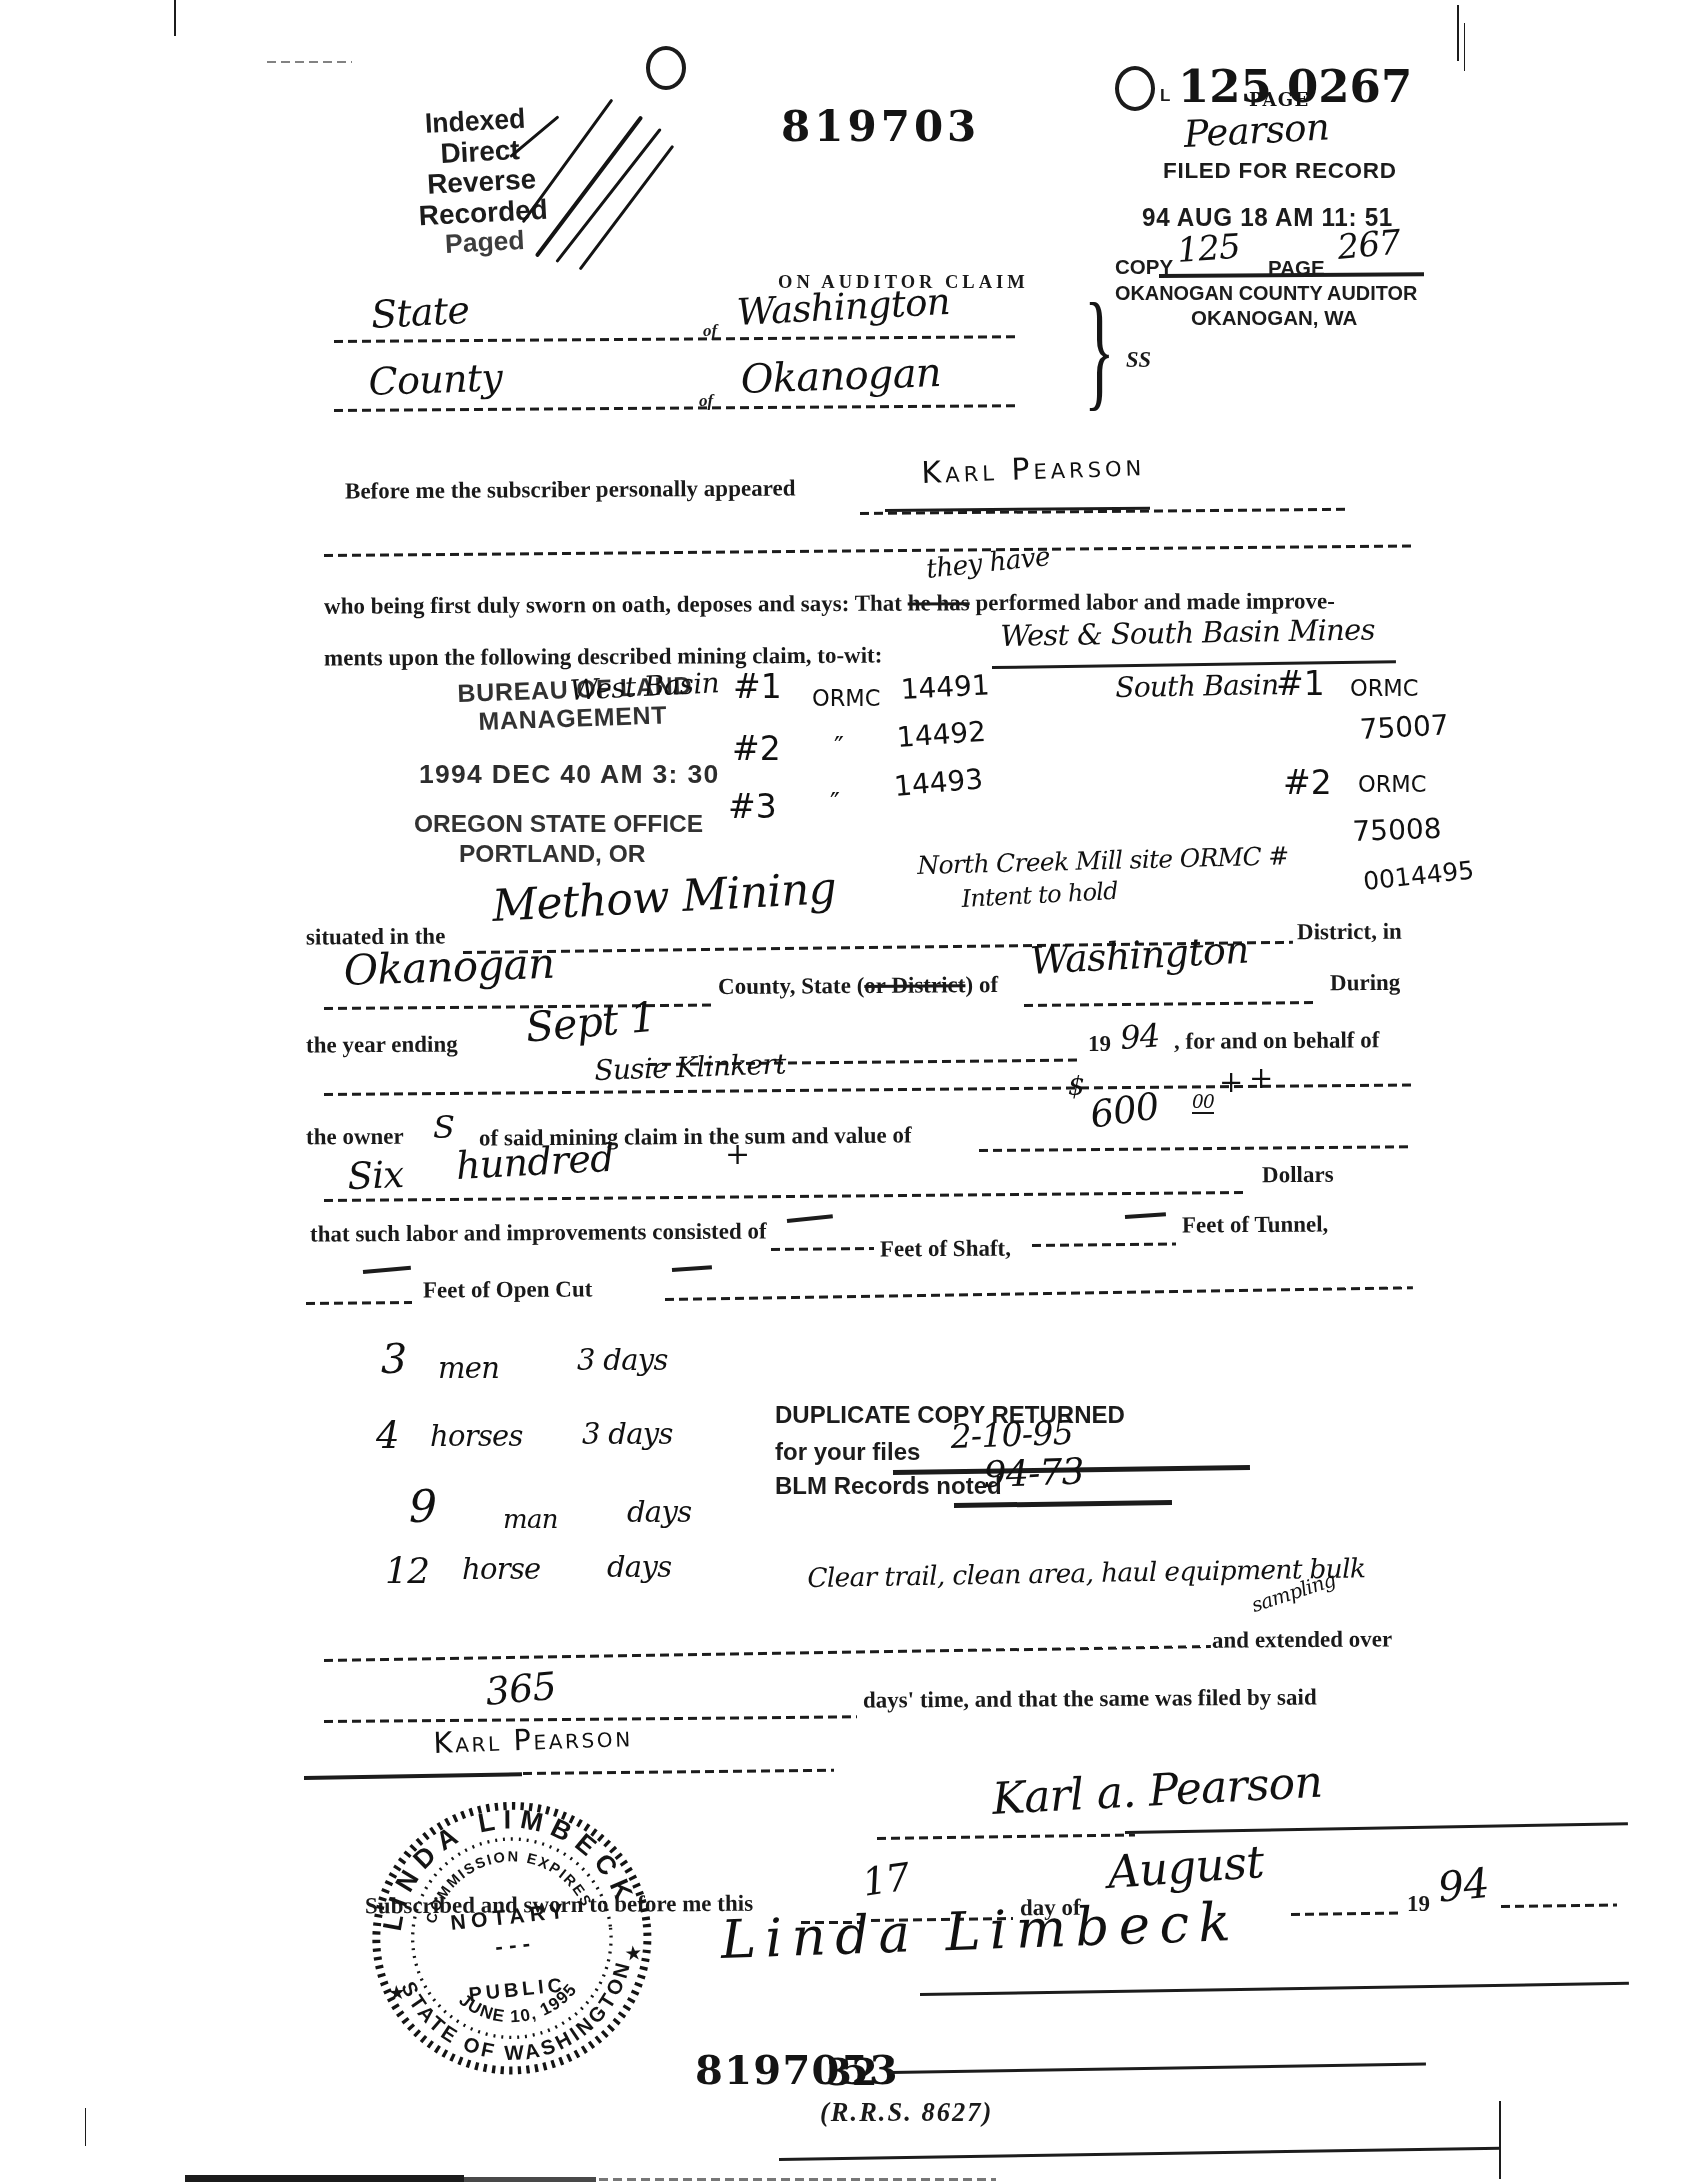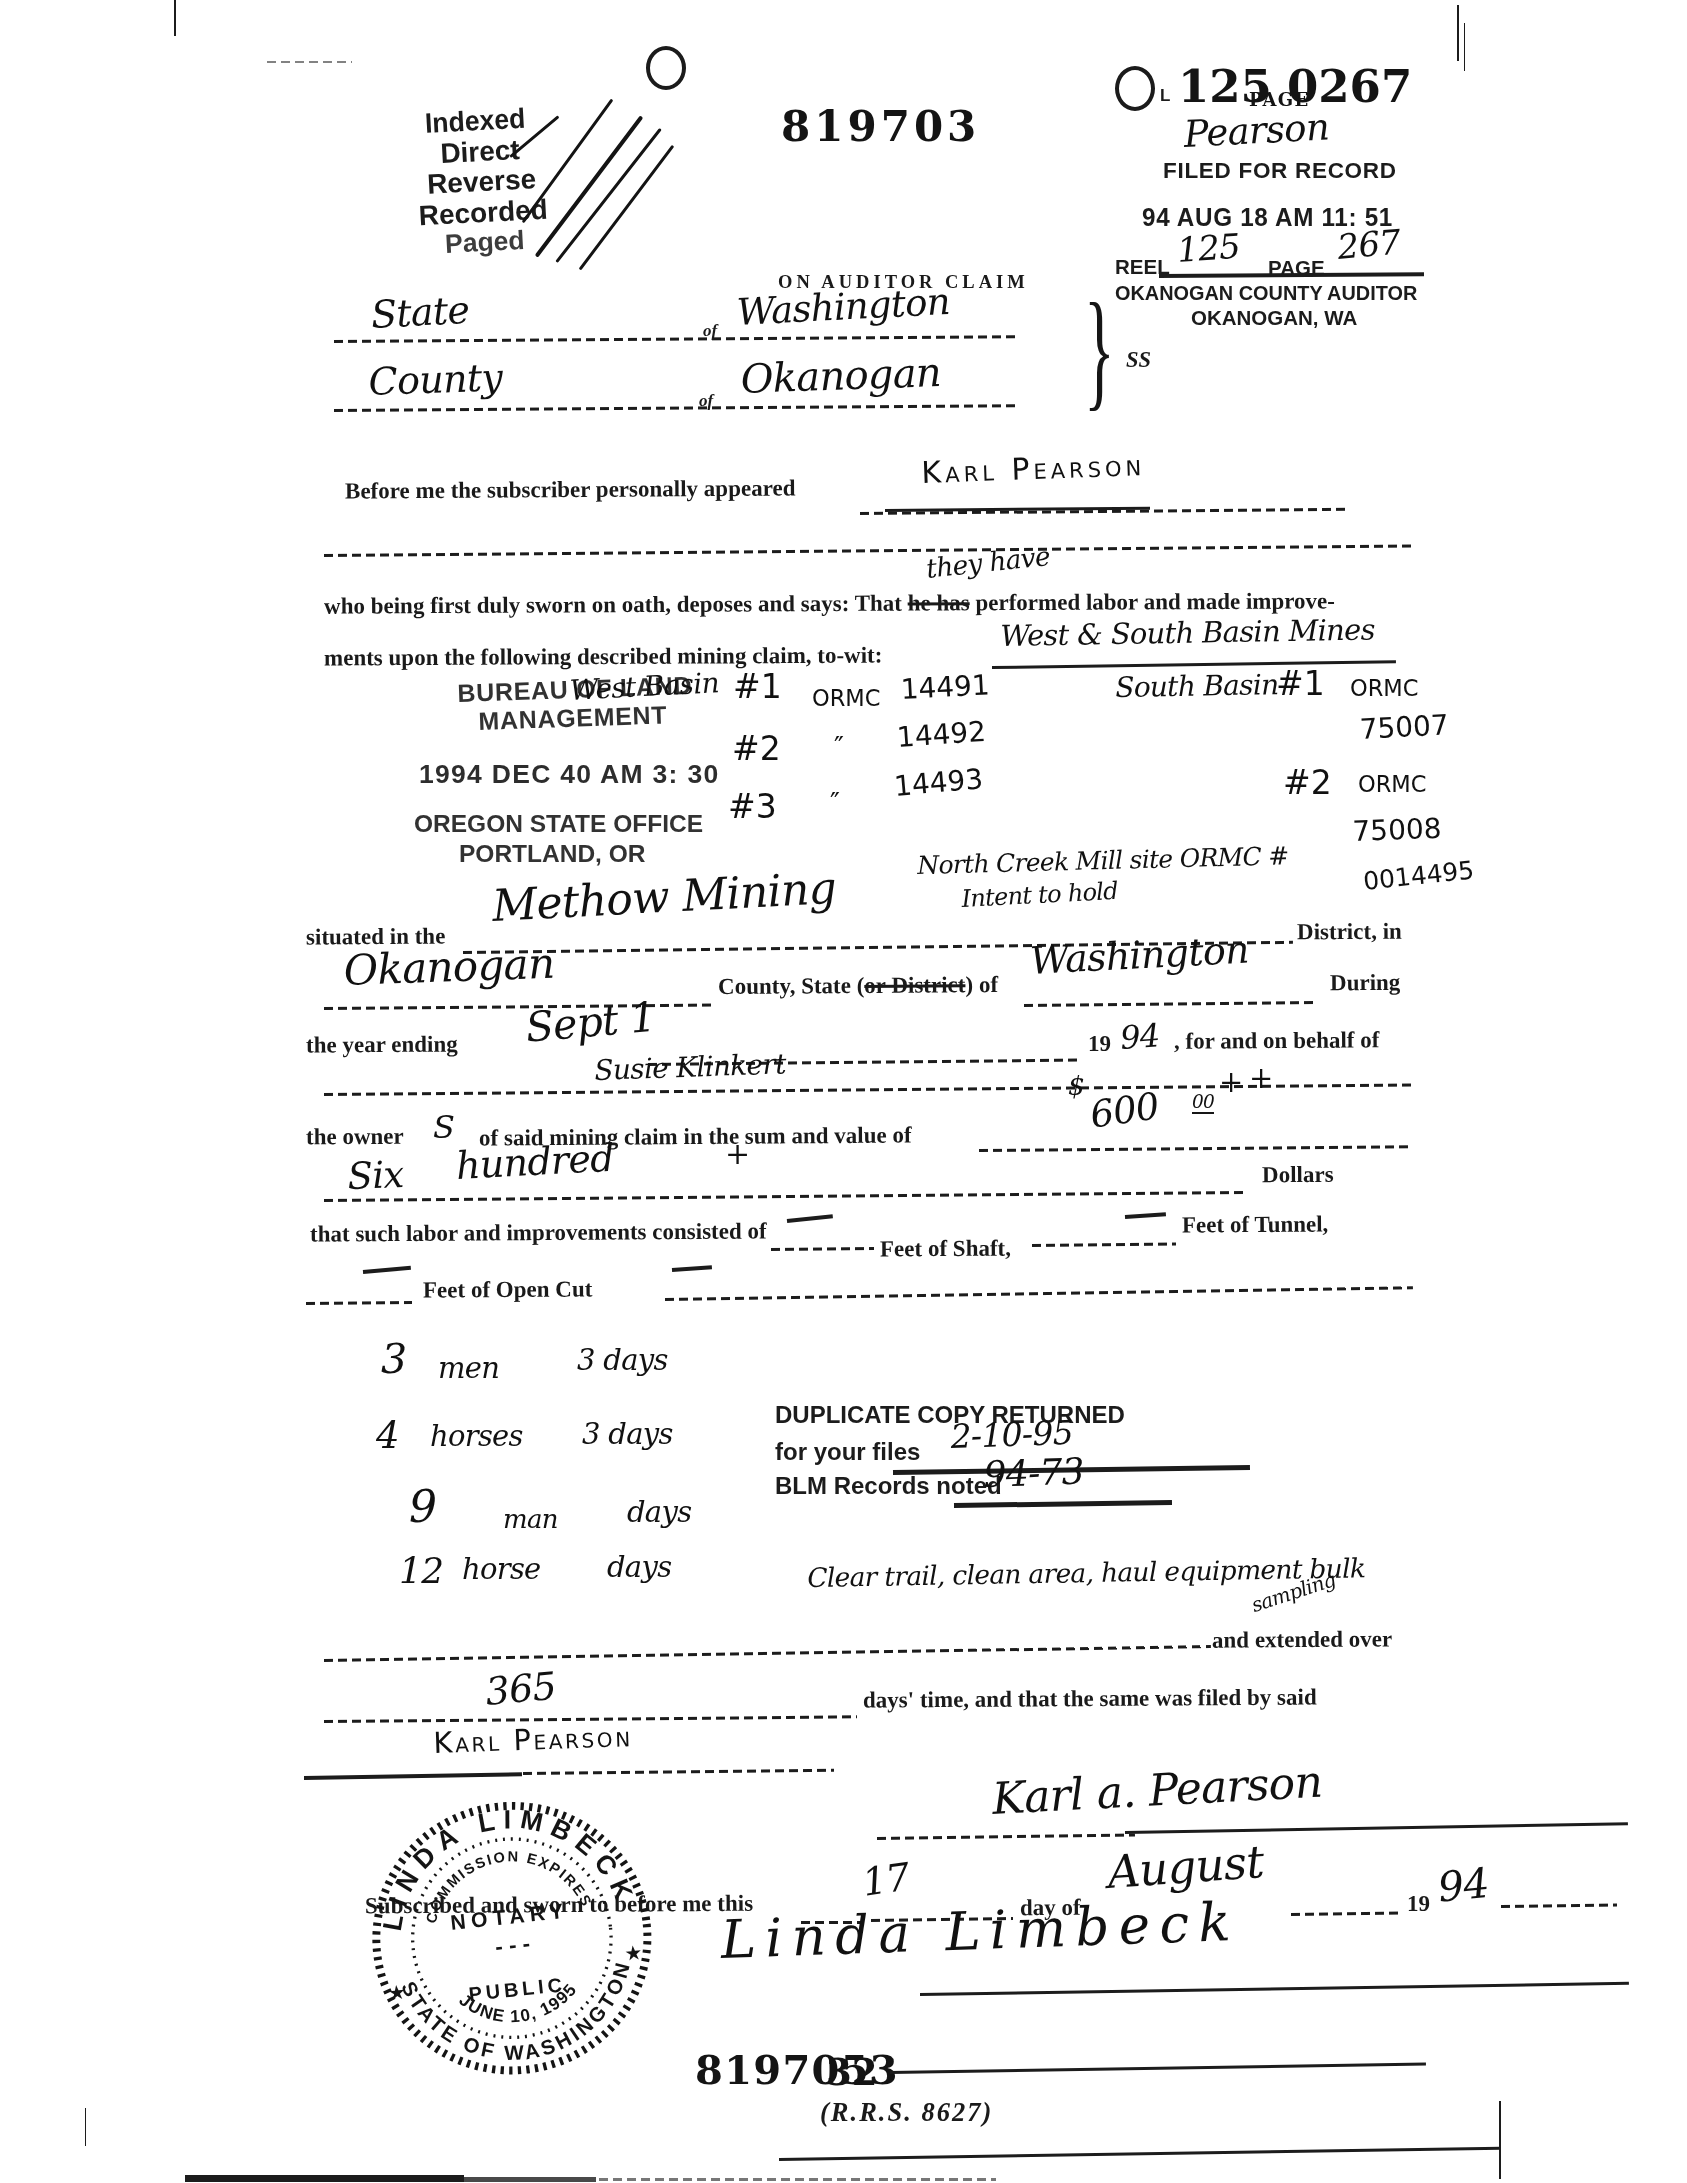--- a/index.html
+++ b/index.html
@@ -48,21 +48,21 @@
   <div class="abs print" style="left:778px;top:273px;font-size:18.5px;letter-spacing:4px;">ON AUDITOR CLAIM</div>
 
   <div class="ring" style="left:1115px;top:66px;width:32px;height:37px;"></div>
   <div class="abs stamp" style="left:1160px;top:87px;font-size:17px;">L</div>
   <div class="abs bignum" style="left:1178px;top:64px;font-size:45px;">125</div>
   <div class="abs bignum" style="left:1249px;top:91px;font-size:18px;letter-spacing:1.3px;">PAGE</div>
   <div class="abs bignum" style="left:1287px;top:64px;font-size:45px;">0267</div>
   <div class="abs hw" style="left:1183px;top:116px;font-size:37px;transform:rotate(-3deg);">Pearson</div>
   <div class="abs stamp" style="left:1163px;top:160px;font-size:22.5px;letter-spacing:0.7px;">FILED FOR RECORD</div>
   <div class="abs stamp" style="left:1142px;top:205px;font-size:25px;letter-spacing:0.7px;transform:scaleX(.97);">94 AUG 18  AM 11: 51</div>
-  <div class="abs stamp" style="left:1115px;top:257px;font-size:20.5px;">REEL</div>
+  <div class="abs stamp" style="left:1115px;top:257px;font-size:20.5px;">COPY</div>
   <div class="abs hw" style="left:1176px;top:233px;font-size:34px;transform:rotate(-4deg);">125</div>
   <div class="abs stamp" style="left:1268px;top:258px;font-size:20.5px;">PAGE</div>
   <div class="abs hw" style="left:1336px;top:230px;font-size:34px;transform:rotate(-5deg);">267</div>
   <div class="sl" style="left:1159px;top:274px;width:265px;height:4px;transform:rotate(-.4deg);"></div>
   <div class="abs stamp" style="left:1115px;top:283px;font-size:20.5px;transform:scaleX(.97);">OKANOGAN COUNTY AUDITOR</div>
   <div class="abs stamp" style="left:1191px;top:308px;font-size:20.5px;">OKANOGAN, WA</div>
 
   <div class="abs hw" style="left:370px;top:296px;font-size:38px;transform:rotate(-3deg);">State</div>
   <div class="abs print" style="left:703px;top:322px;font-size:17px;font-style:italic;">of</div>
   <div class="abs hw" style="left:736px;top:294px;font-size:37px;transform:rotate(-3deg);">Washington</div>
@@ -176,21 +176,21 @@
 
   <div class="abs hw" style="left:381px;top:1339px;font-size:41px;">3</div>
   <div class="abs hw" style="left:438px;top:1354px;font-size:29px;">men</div>
   <div class="abs hw" style="left:577px;top:1346px;font-size:29px;">3 days</div>
   <div class="abs hw" style="left:376px;top:1417px;font-size:37px;">4</div>
   <div class="abs hw" style="left:430px;top:1422px;font-size:29px;">horses</div>
   <div class="abs hw" style="left:582px;top:1420px;font-size:29px;">3 days</div>
   <div class="abs hw" style="left:409px;top:1485px;font-size:44px;">9</div>
   <div class="abs hw" style="left:503px;top:1506px;font-size:26px;">man</div>
   <div class="abs hw" style="left:627px;top:1498px;font-size:29px;">days</div>
-  <div class="abs hw" style="left:385px;top:1553px;font-size:36px;margin-left:14px;">12</div>
+  <div class="abs hw" style="left:385px;top:1553px;font-size:36px;">12</div>
   <div class="abs hw" style="left:462px;top:1555px;font-size:29px;">horse</div>
   <div class="abs hw" style="left:607px;top:1553px;font-size:29px;">days</div>
 
   <div class="abs stamp" style="left:775px;top:1403px;font-size:24px;">DUPLICATE COPY RETURNED</div>
   <div class="abs stamp" style="left:775px;top:1440px;font-size:24px;">for your files</div>
   <div class="abs hw" style="left:950px;top:1420px;font-size:33px;transform:rotate(-2deg);">2-10-95</div>
   <div class="sl" style="left:893px;top:1470px;width:357px;height:4.6px;transform:rotate(-.8deg);"></div>
   <div class="abs stamp" style="left:775px;top:1474px;font-size:24px;">BLM Records noted</div>
   <div class="abs hw" style="left:983px;top:1457px;font-size:36px;transform:rotate(-2deg);">94-73</div>
   <div class="sl" style="left:954px;top:1503px;width:218px;height:4.6px;transform:rotate(-.8deg);"></div>

